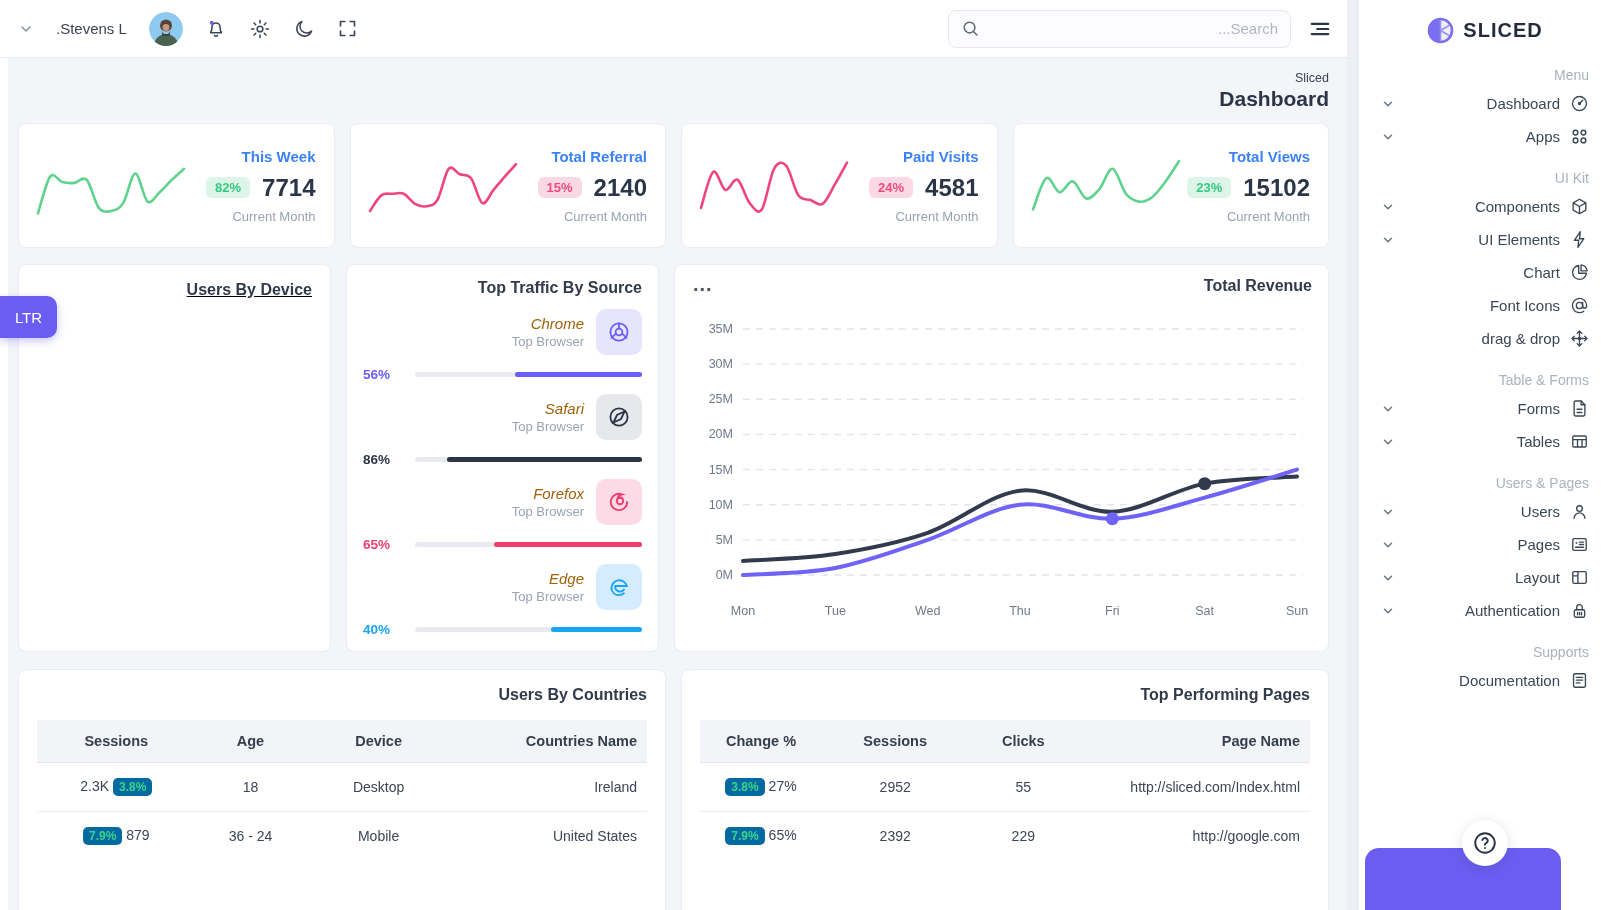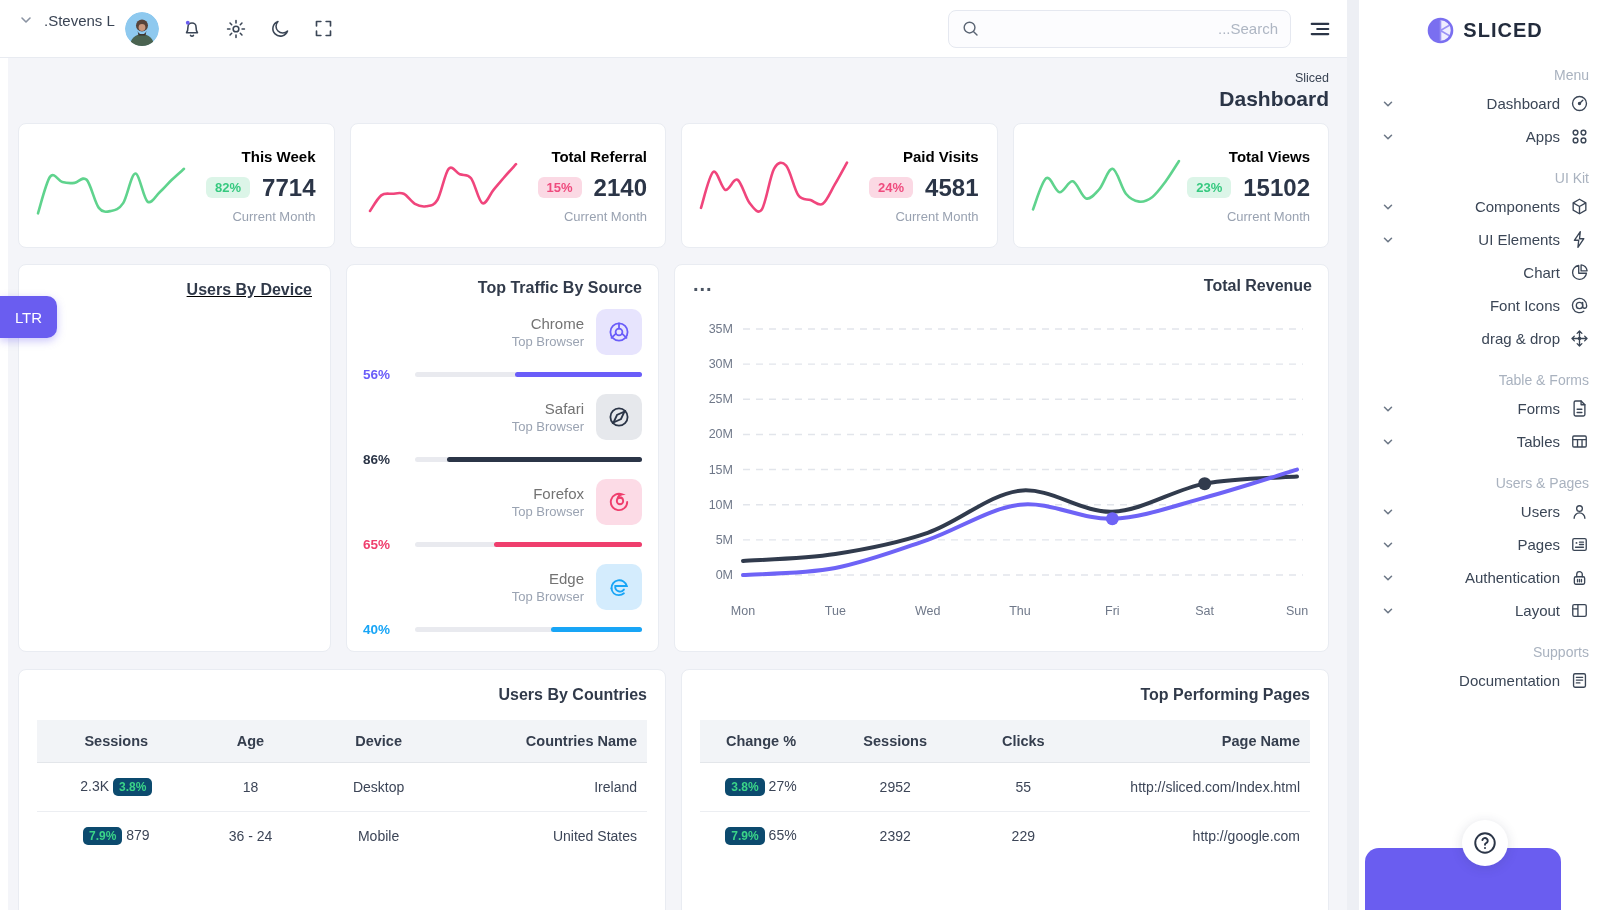--- a/index.html
+++ b/index.html
@@ -6,21 +6,21 @@
   html,body { width:1611px; height:910px; overflow:hidden; background:#edeff4;
               font-family:"Liberation Sans","DejaVu Sans",sans-serif; }
   .app { display:flex; width:1611px; height:910px; }
 
   
   .main-col { width:1347px; height:910px; background:#f4f5f9; position:relative; overflow:hidden; }
   .left-rail { position:absolute; left:0; top:0; width:8px; height:100%; background:#fff; z-index:1; }
 
   .topbar { height:58px; background:#fff; border-bottom:1px solid #e8ebf1;
             display:flex; align-items:center; padding:0 16px 0 18px; position:relative; z-index:2; }
-  .user-cluster { display:flex; align-items:flex-start; gap:10px; }
+  .user-cluster { display:flex; align-items:center; gap:22px; }
   .user-name { font-size:15px; color:#3a4454; }
   .avatar { width:34px; height:34px; border-radius:50%; overflow:hidden; display:block; }
   .tb-icons { display:flex; align-items:center; gap:22px; margin-left:22px; }
   .tb-icon { display:flex; align-items:center; cursor:pointer; position:relative; }
   .search-box { margin-left:auto; width:343px; height:38px; background:#fcfcfe; border:1px solid #e5e8f0;
                 border-radius:8px; display:flex; align-items:center; padding:0 12px; }
   .search-box input { flex:1; border:none; outline:none; background:transparent; text-align:right;
                       font-size:15px; color:#3a4454; font-family:inherit; }
   .search-box input::placeholder { color:#aeb6c3; }
   .burger { margin-left:18px; cursor:pointer; display:flex; }
@@ -29,60 +29,60 @@
   .page-head { text-align:right; padding:13px 0 12px; }
   .brand-crumb { font-size:12.5px; color:#3a4454; }
   .page-title { font-size:21px; font-weight:800; color:#2b3547; margin-top:2px; }
 
   .card { background:#fff; border:1px solid #e9ecf2; border-radius:8px; }
 
   .stats-row { display:flex; gap:15px; }
   .stat-card { flex:1; height:125px; display:flex; align-items:center; padding:0 18px 0 12px; }
   .spark { width:160px; height:92px; }
   .stat-right { margin-left:auto; text-align:right; }
-  .stat-title { font-size:15px; font-weight:700; color:#000000; }
+  .stat-title { font-size:15px; font-weight:700; color:#3b82f6; }
   .stat-mid { display:flex; align-items:center; justify-content:flex-end; gap:12px; margin:9px 0 7px; }
   .badge { display:inline-block; padding:3px 9px; border-radius:6px; font-size:13px; font-weight:700; }
   .stat-card.green .badge { background:#dcf5e8; color:#35c97f; }
   .stat-card.pink  .badge { background:#fbd9e4; color:#ef4b7e; }
   .stat-value { font-size:24px; font-weight:800; color:#2b3547; }
   .stat-caption { font-size:13px; color:#99a2b1; }
 
   .mid-row { display:flex; gap:15px; margin-top:16px; height:388px; }
   .card-title { font-size:16px; font-weight:700; color:#313a4a; text-align:right; }
 
   .device-card { width:313px; padding:16px 18px;text-decoration:underline; }
   .donut-wrap { display:flex; justify-content:center; margin-top:28px; }
 
   .traffic-card { width:313px; padding:14px 16px 0; }
   .t-row { margin-top:12px; }
   .t-head { display:flex; align-items:center; justify-content:flex-end; gap:12px; }
   .t-names { text-align:right; }
-  .t-name { font-size:15px; color:#737373; }
+  .t-name { font-size:15px; color:#a16207;font-style:italic; }
   .t-sub { font-size:13px; color:#9aa3b2; margin-top:2px; }
   .t-icon { width:46px; height:46px; border-radius:10px; display:flex; align-items:center; justify-content:center; }
   .t-bar { display:flex; align-items:center; gap:12px; margin:12px 0 2px; }
   .t-pct { width:40px; font-size:13.5px; font-weight:700; }
   .t-track { flex:1; height:5px; background:#e9eaef; border-radius:3px; position:relative; }
   .t-fill { position:absolute; right:0; top:0; height:100%; border-radius:3px; }
 
   .revenue-card { flex:1; padding:12px 16px; position:relative; }
   .rev-menu { position:absolute; left:18px; top:8px; font-size:20px; font-weight:800; color:#4b5563;
               letter-spacing:1px; cursor:pointer; }
 
   .bottom-row { display:flex; gap:15px; margin-top:17px; }
   .table-card { flex:1; height:250px; padding:16px 0 0; }
   .table-card .card-title { padding:0 18px; margin-bottom:16px; }
   table { border-collapse:collapse; width:calc(100% - 36px); margin:0 18px; }
   thead th { background:#f2f4f7; font-size:14.5px; font-weight:700; color:#353e4e; padding:13px 10px; }
   tbody td { font-size:14px; color:#3c4557; padding:15px 10px; }
   tbody tr + tr td { border-top:1px solid #eceef2; }
   thead tr { border-bottom:1px solid #e3e6ea; }
   .al-c { text-align:center; } .al-r { text-align:right; }
-  .tbadge { display:inline-block; background:#0c4a6e; color:#3bd588; font-size:12px; font-weight:700;
+  .tbadge { display:inline-block; background:#0369a1; color:#3bd588; font-size:12px; font-weight:700;
             padding:2px 6px; border-radius:5px; }
 
   .ltr-btn { position:absolute; left:0; top:296px; width:57px; height:42px; background:#6a5df0;
              color:#fff; font-size:15px; border-radius:0 10px 10px 0; display:flex; align-items:center;
              justify-content:center; z-index:6; cursor:pointer; box-shadow:0 3px 8px rgba(106,93,240,.35); }
 
   
   .gap-strip { width:12px; background:#edeff4; }
   .sidebar { width:252px; height:910px; background:#fff; position:relative; padding:0 22px; }
   .logo-row { display:flex; align-items:center; justify-content:center; gap:9px; padding:17px 0 6px; }
@@ -595,40 +595,40 @@
           </svg>
         </span>
     </div>
 
     <div class="side-item">
       <span class="chev">
           <svg width="14" height="14" viewBox="0 0 24 24" fill="none" stroke="currentColor" stroke-width="2.6" stroke-linecap="round" stroke-linejoin="round">
             <path d="M6 9l6 6 6-6"></path>
           </svg>
         </span>
+      <span>Layout</span>
+      <span class="side-icon">
+          <svg width="19" height="19" viewBox="0 0 24 24" fill="none" stroke="#3b4656" stroke-width="1.7">
+            <rect x="3.5" y="4.5" width="17" height="15" rx="1.8"></rect>
+            <path d="M10 4.5v15M3.5 10H10"></path>
+          </svg>
+        </span>
+    </div>
+
+    <div class="side-item">
+      <span class="chev">
+          <svg width="14" height="14" viewBox="0 0 24 24" fill="none" stroke="currentColor" stroke-width="2.6" stroke-linecap="round" stroke-linejoin="round">
+            <path d="M6 9l6 6 6-6"></path>
+          </svg>
+        </span>
       <span>Authentication</span>
       <span class="side-icon">
           <svg width="19" height="19" viewBox="0 0 24 24" fill="none" stroke="#3b4656" stroke-width="1.7" stroke-linecap="round">
             <rect x="5.5" y="11" width="13" height="9.5" rx="1.8"></rect>
             <path d="M8.5 11V8a3.5 3.5 0 0 1 7 0v3M9.5 14.5v3M12 14.5v3M14.5 14.5v3"></path>
-          </svg>
-        </span>
-    </div>
-
-    <div class="side-item">
-      <span class="chev">
-          <svg width="14" height="14" viewBox="0 0 24 24" fill="none" stroke="currentColor" stroke-width="2.6" stroke-linecap="round" stroke-linejoin="round">
-            <path d="M6 9l6 6 6-6"></path>
-          </svg>
-        </span>
-      <span>Layout</span>
-      <span class="side-icon">
-          <svg width="19" height="19" viewBox="0 0 24 24" fill="none" stroke="#3b4656" stroke-width="1.7">
-            <rect x="3.5" y="4.5" width="17" height="15" rx="1.8"></rect>
-            <path d="M10 4.5v15M3.5 10H10"></path>
           </svg>
         </span>
     </div>
 
     <div class="side-section">Supports</div>
 
 
     <div class="side-item">
       <span>Documentation</span>
       <span class="side-icon">

